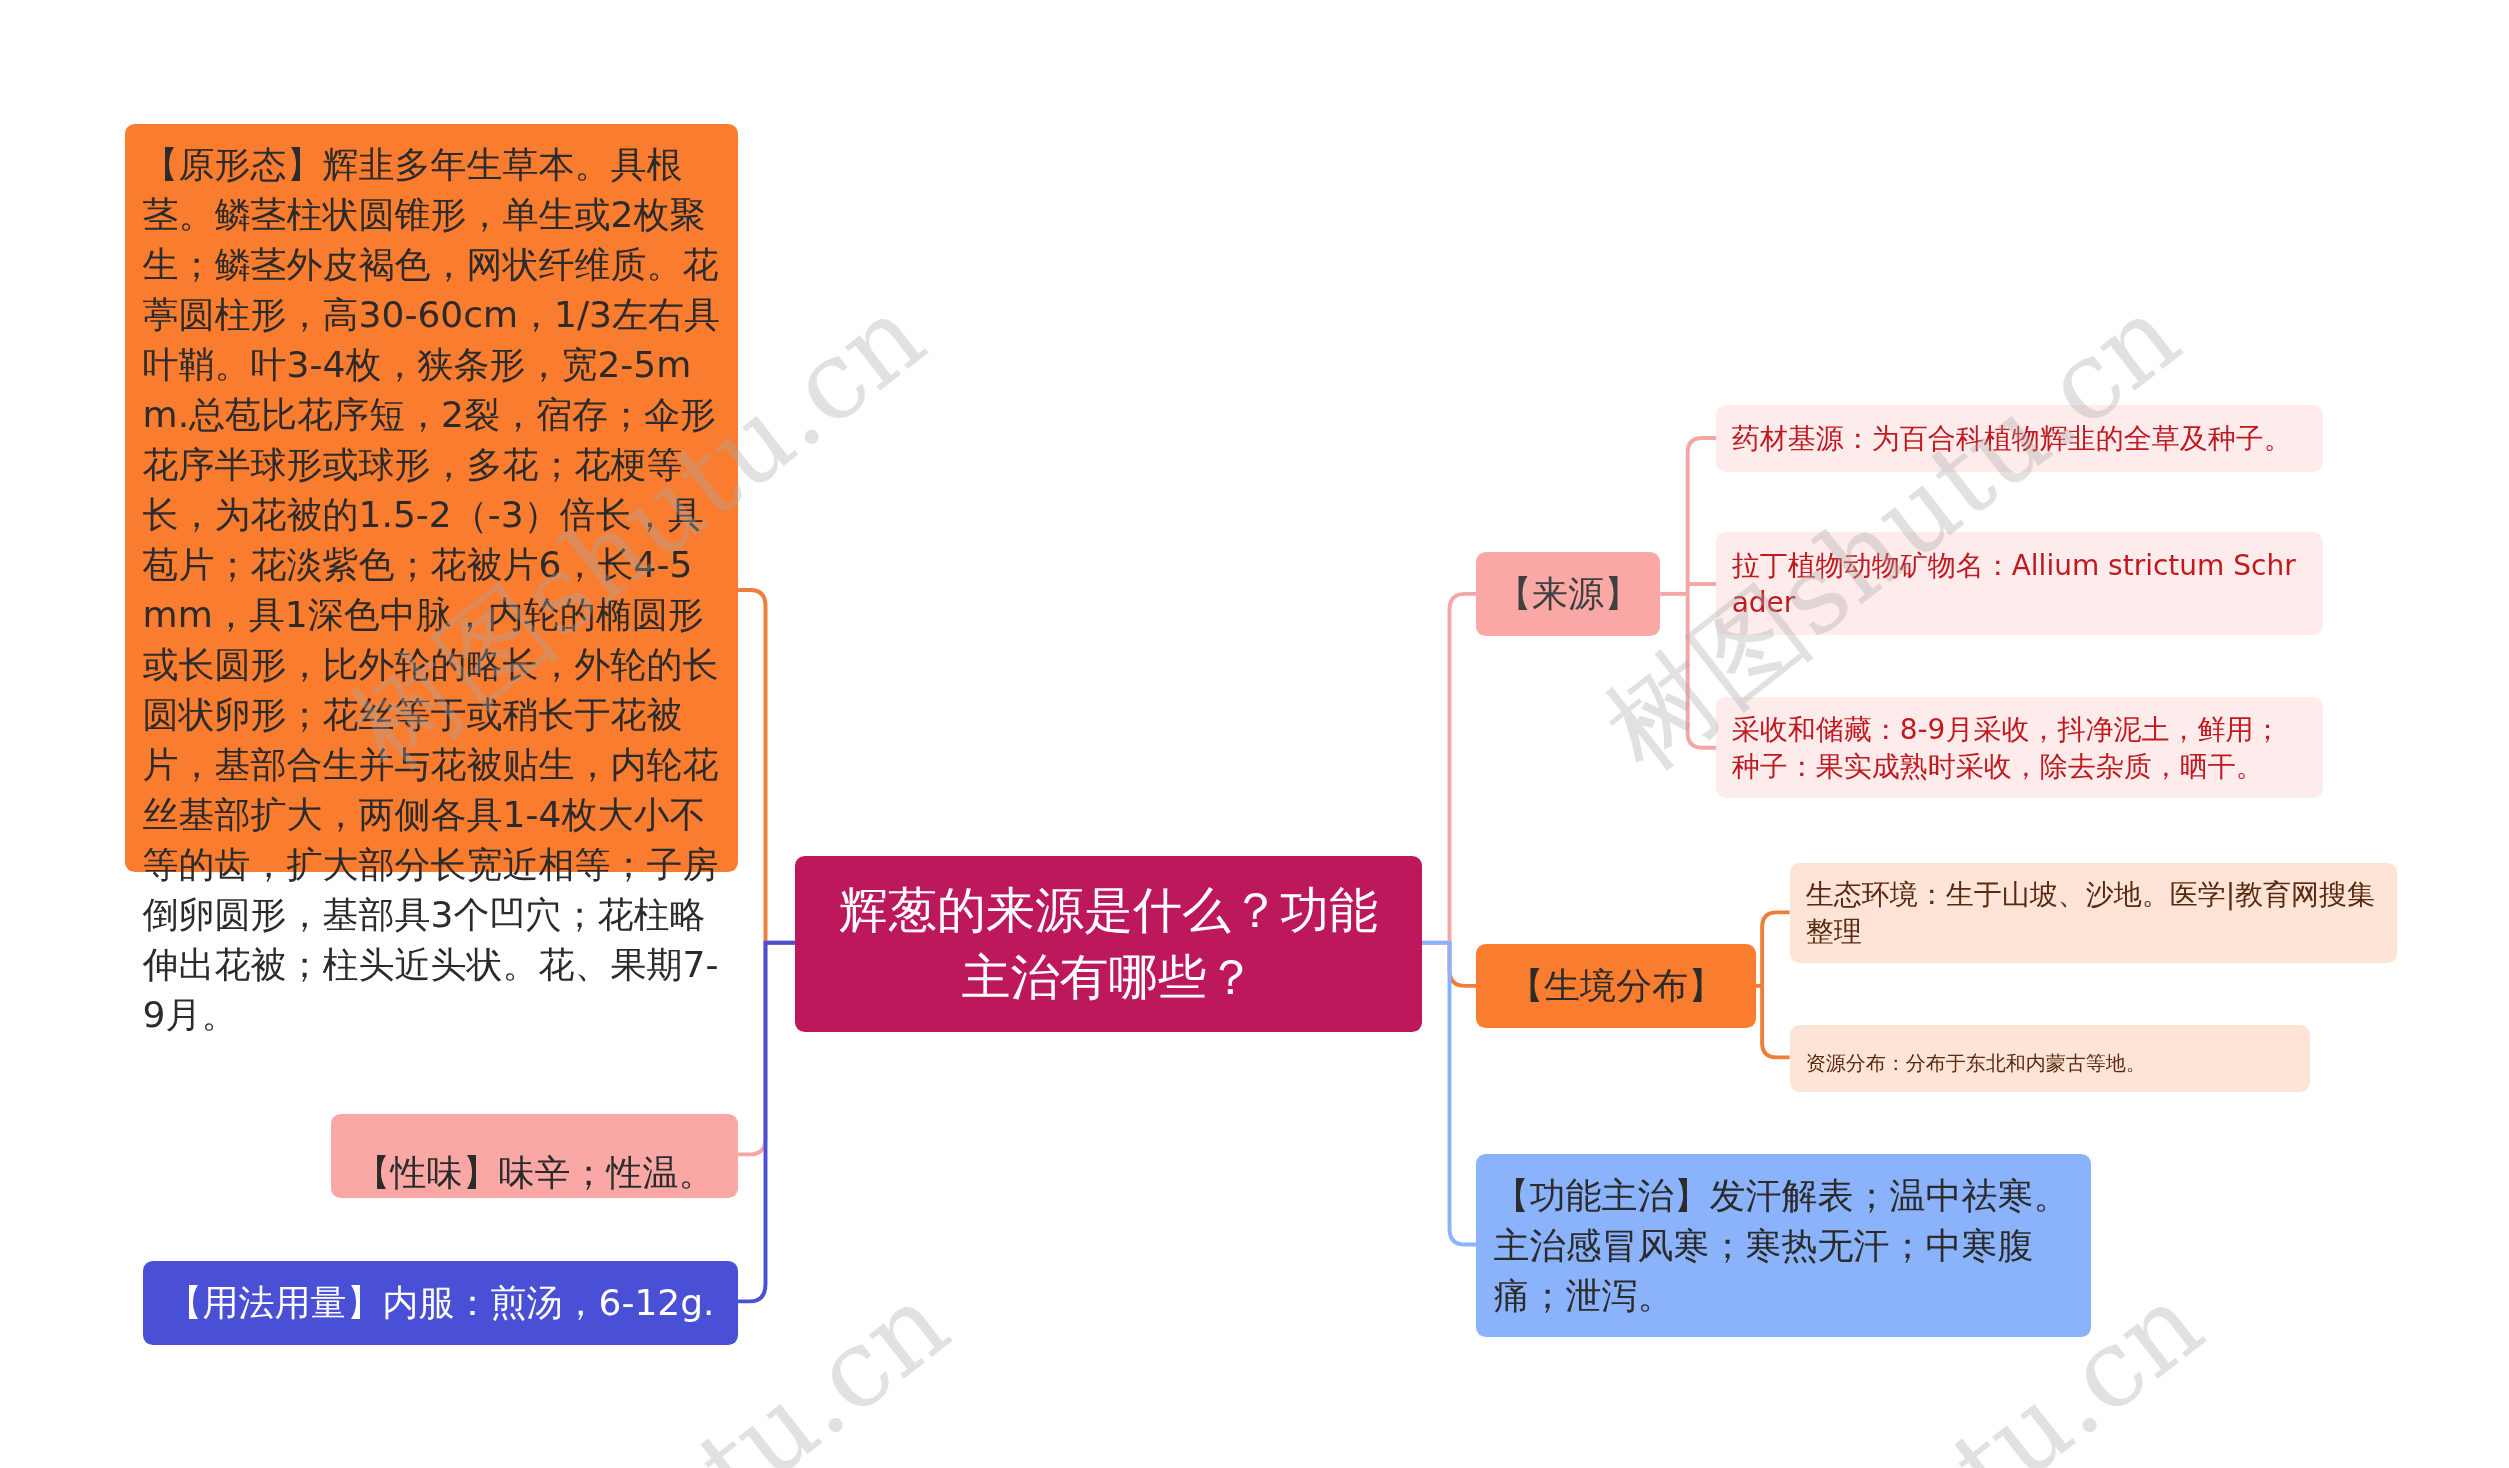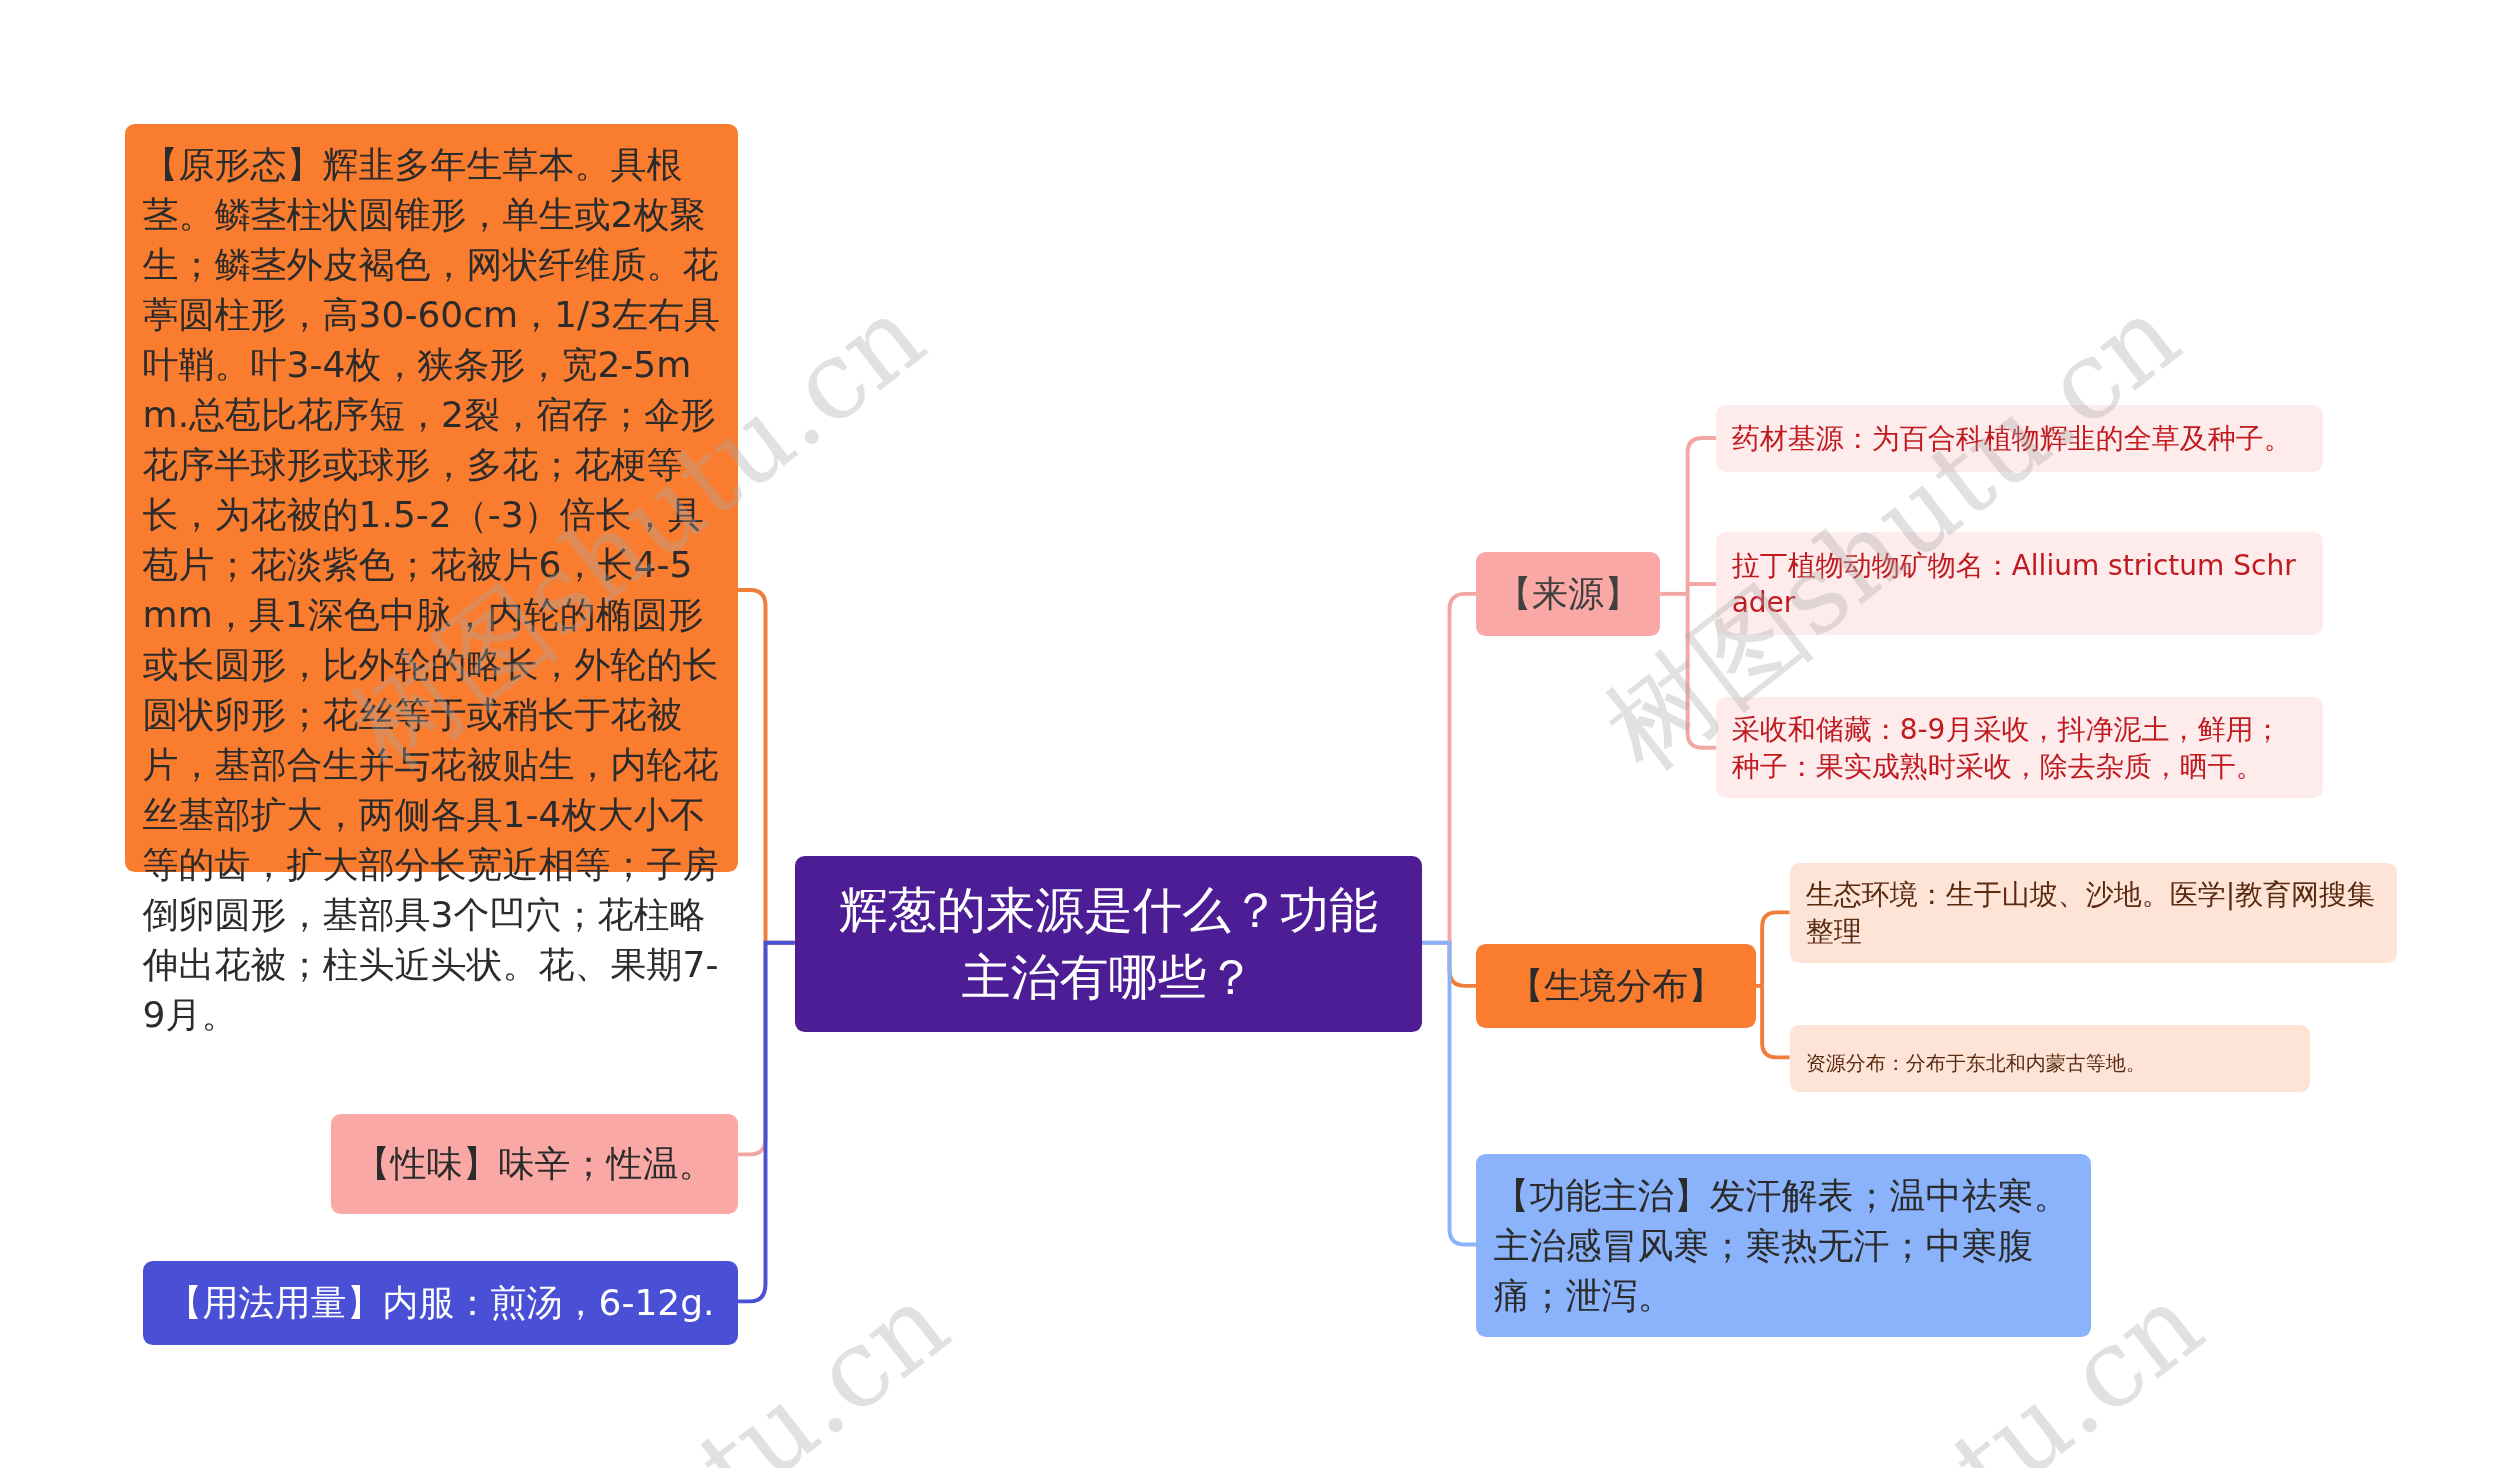--- a/index.html
+++ b/index.html
@@ -45,29 +45,29 @@
 
   <path d="M1771 1006 H1798" fill="none" stroke="#f07d3a" stroke-width="4"></path>
   <path d="M1798 1006 V946 Q1798 931 1813 931 H1826" fill="none" stroke="#f07d3a" stroke-width="4"></path>
   <path d="M1798 1006 V1064 Q1798 1079 1813 1079 H1826" fill="none" stroke="#f07d3a" stroke-width="4"></path>
 </svg>
 
 <div class="node" style="left:125px;top:124px;width:613px;height:748px;background:#f97c2f;padding:15.7px 17.6px 15.7px 17.6px;align-items:flex-start;">
   <span class="txt" style="font-size:36px;line-height:50px;color:#2b2b2b;word-break:break-all;">【原形态】辉韭多年生草本。具根茎。鳞茎柱状圆锥形，单生或2枚聚生；鳞茎外皮褐色，网状纤维质。花葶圆柱形，高30-60cm，1/3左右具叶鞘。叶3-4枚，狭条形，宽2-5mm.总苞比花序短，2裂，宿存；伞形花序半球形或球形，多花；花梗等长，为花被的1.5-2（-3）倍长，具苞片；花淡紫色；花被片6，长4-5mm，具1深色中脉，内轮的椭圆形或长圆形，比外轮的略长，外轮的长圆状卵形；花丝等于或稍长于花被片，基部合生并与花被贴生，内轮花丝基部扩大，两侧各具1-4枚大小不等的齿，扩大部分长宽近相等；子房倒卵圆形，基部具3个凹穴；花柱略伸出花被；柱头近头状。花、果期7-9月。</span>
 </div>
 
-<div class="node" style="left:331px;top:1114px;width:407px;height:100px;background:#f9a8a6;justify-content:center;">
+<div class="node" style="left:331px;top:1114px;width:407px;height:84px;background:#f9a8a6;justify-content:center;align-items:flex-end;">
   <span class="txt" style="font-size:36px;color:#2b2b2b;white-space:nowrap;">【性味】味辛；性温。</span>
 </div>
 
 <div class="node" style="left:143px;top:1261px;width:595px;height:84px;background:#4a50d6;justify-content:center;">
   <span class="txt" style="font-size:36px;color:#ffffff;white-space:nowrap;">【用法用量】内服：煎汤，6-12g.</span>
 </div>
 
-<div class="node" style="left:795px;top:856px;width:627px;height:176px;background:#4c1d95;justify-content:center;padding:0 39px;">
+<div class="node" style="left:795px;top:856px;width:627px;height:176px;background:#be185d;justify-content:center;padding:0 39px;">
   <span class="txt" style="font-size:49px;line-height:67px;color:#ffffff;text-align:center;">辉葱的来源是什么？功能主治有哪些？</span>
 </div>
 
 <div class="node" style="left:1476px;top:552px;width:184px;height:84px;background:#f9a8a6;justify-content:center;">
   <span class="txt" style="font-size:36px;color:#404040;white-space:nowrap;">【来源】</span>
 </div>
 
 <div class="node" style="left:1716px;top:405px;width:607px;height:67px;background:#fdeceb;padding:0 15.7px;">
   <span class="txt" style="font-size:28px;color:#c0191f;white-space:nowrap;">药材基源：为百合科植物辉韭的全草及种子。</span>
 </div>

